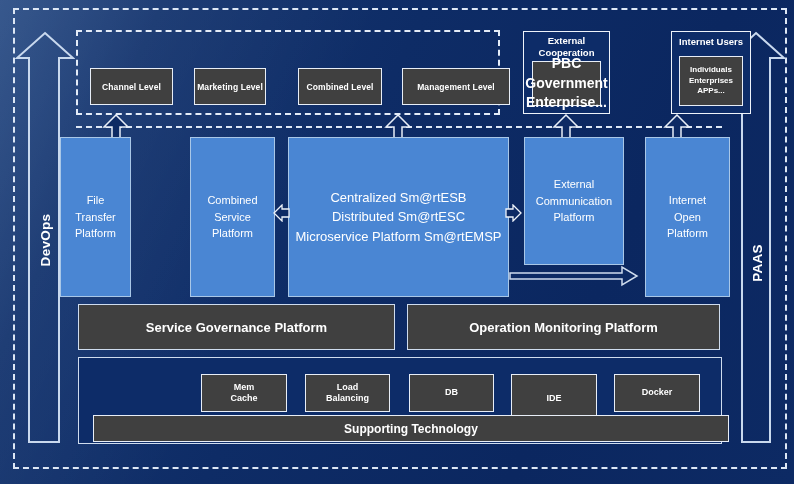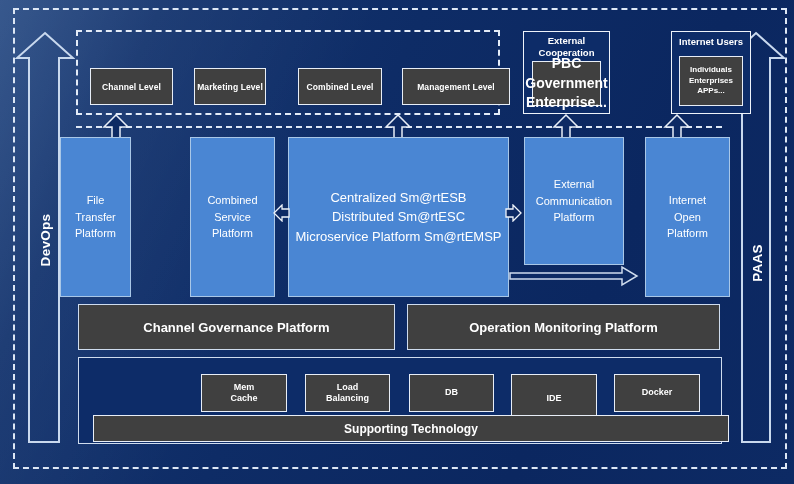--- a/index.html
+++ b/index.html
@@ -100,21 +100,21 @@
   <svg class="abs" style="left:273px;top:204px;" width="17" height="18">
     <polygon points="1,9 9,1 9,5 16,5 16,13 9,13 9,17" fill="#0d2a64" stroke="#eef3fa" stroke-width="1.3"></polygon>
     </svg>
   <svg class="abs" style="left:505px;top:204px;" width="17" height="18">
     <polygon points="16,9 8,1 8,5 1,5 1,13 8,13 8,17" fill="#0d2a64" stroke="#eef3fa" stroke-width="1.3"></polygon>
     </svg>
   <svg class="abs" style="left:509px;top:265px;" width="130" height="22">
     <polygon points="1,8 113,8 113,2 128,11 113,20 113,14 1,14" fill="#0d2a64" stroke="#cfdcee" stroke-width="1.5"></polygon>
     </svg>
 
-  <div class="abs navybox bigbar" style="left:78px;top:304px;width:317px;height:46px;border-color:#cfdcee;">Channel Governance Platform</div>
+  <div class="abs navybox bigbar" style="left:78px;top:304px;width:317px;height:46px;border-color:#cfdcee;">Service Governance Platform</div>
   <div class="abs navybox bigbar" style="left:407px;top:304px;width:313px;height:46px;border-color:#cfdcee;">Operation Monitoring Platform</div>
 
   <div class="abs" style="left:78px;top:357px;width:644px;height:87px;border:1.5px solid #cfdcee;background:#0d2c68;"></div>
   <div class="abs navybox tech preline" style="left:201px;top:374px;width:86px;height:38px;">Mem
 Cache</div>
   <div class="abs navybox tech preline" style="left:409px;top:374px;width:85px;height:38px;">DB</div>
   <div class="abs navybox tech preline" style="left:305px;top:374px;width:85px;height:38px;">Load
 Balancing</div>
   <div class="abs navybox tech preline" style="left:511px;top:374px;width:86px;height:49px;">IDE</div>
   <div class="abs navybox" style="left:93px;top:415px;width:636px;height:27px;font-size:12px;font-weight:bold;">Supporting Technology</div>

